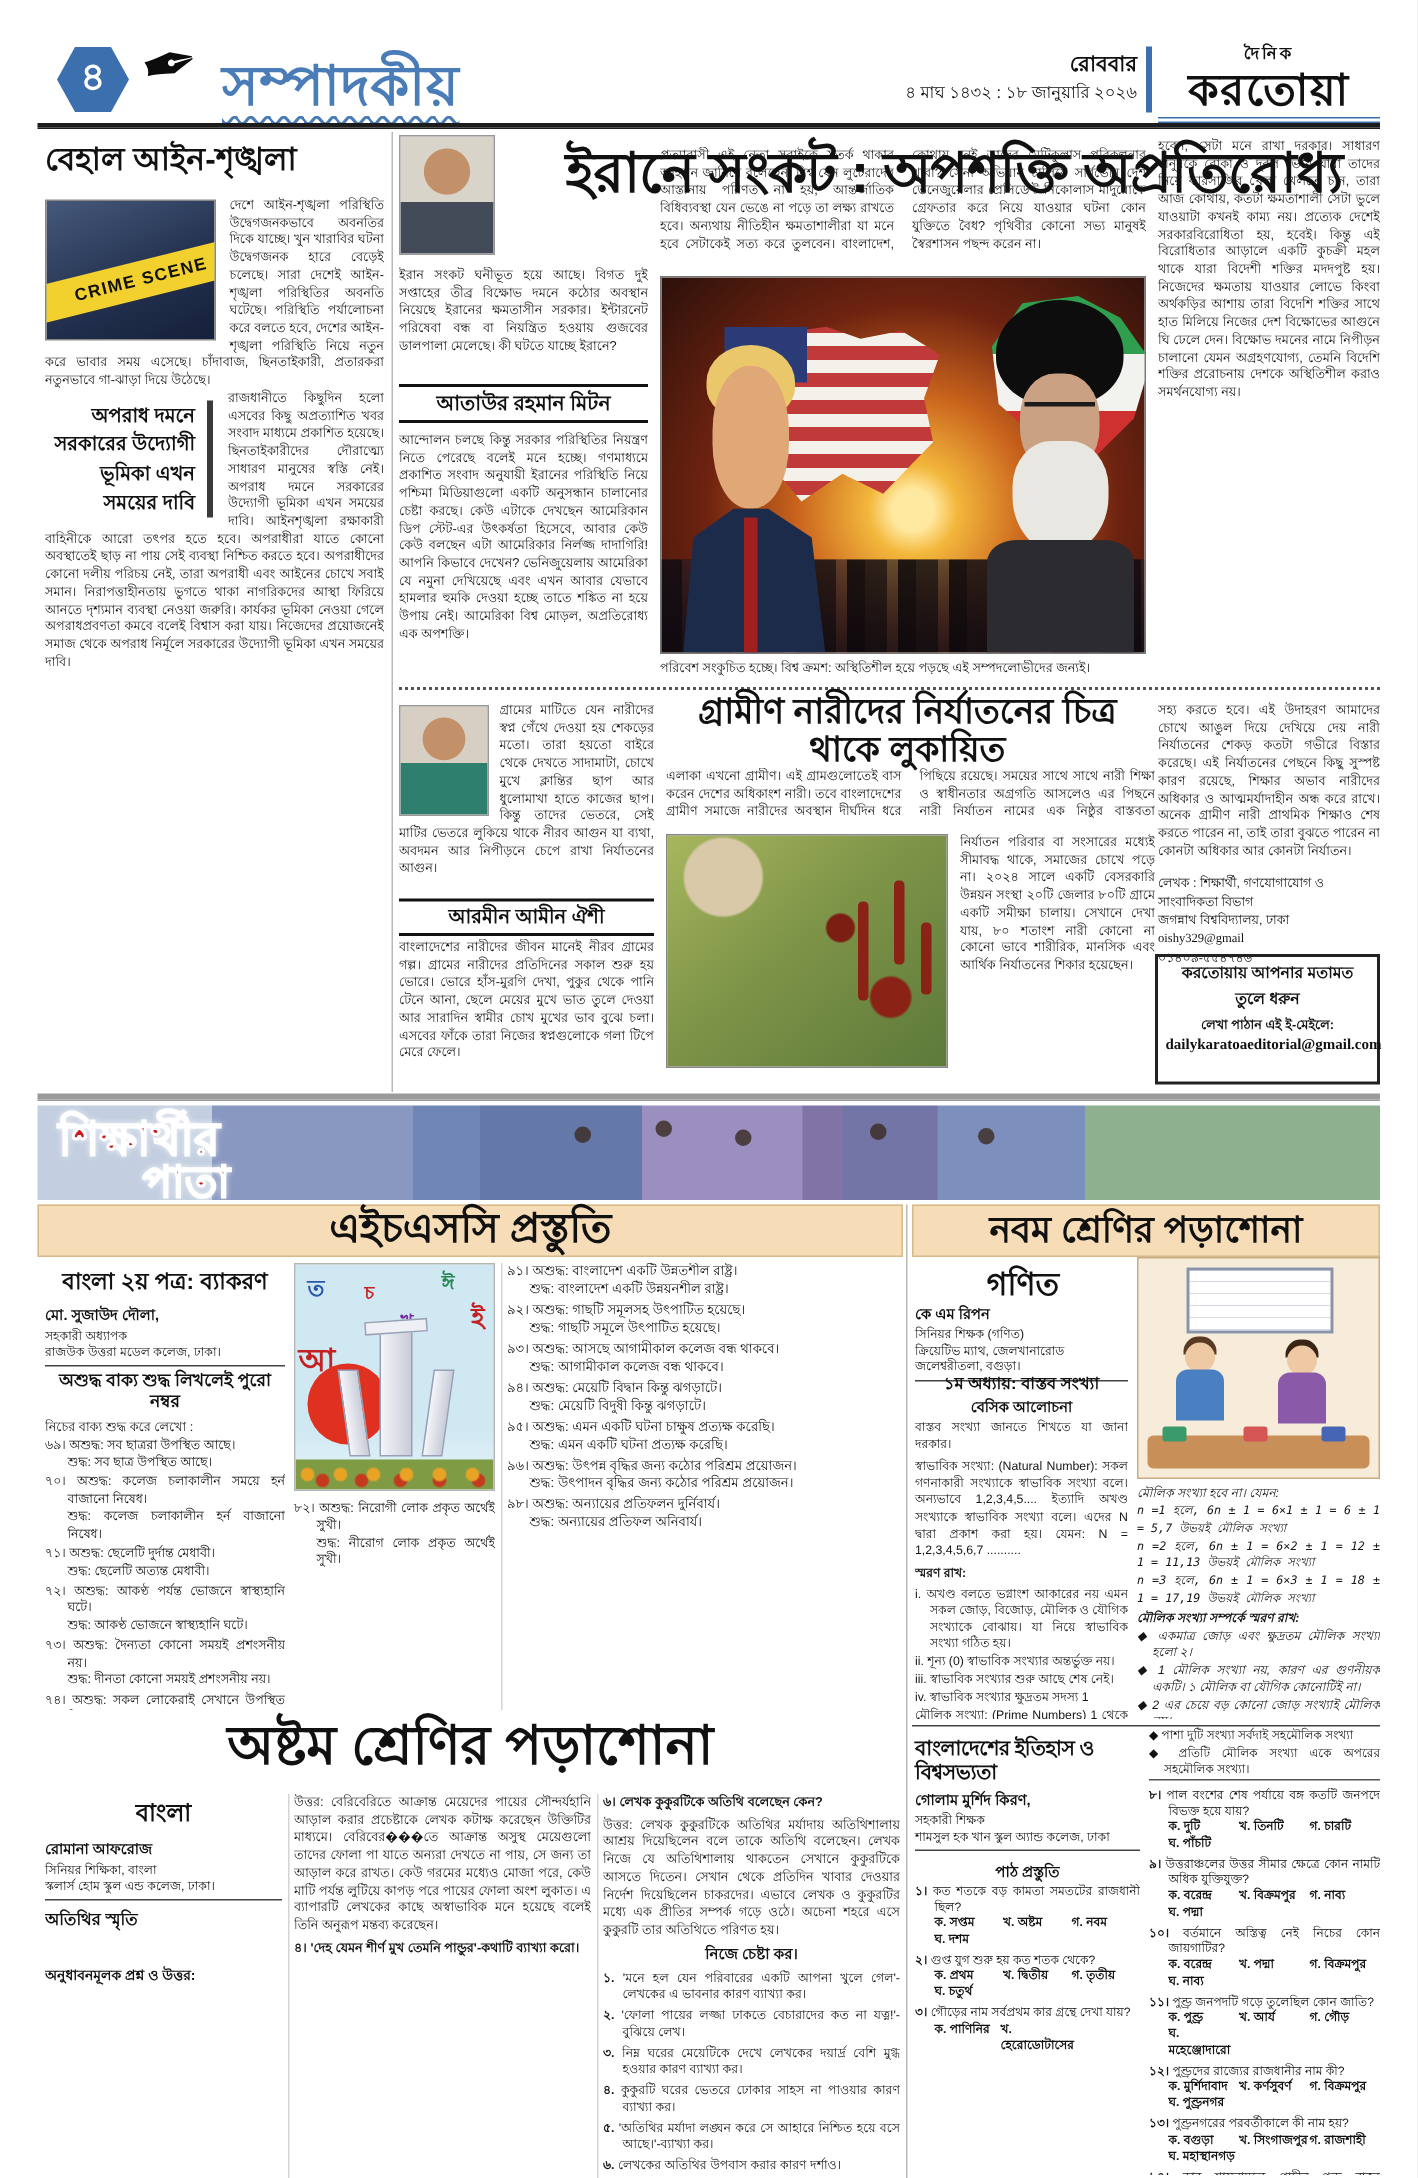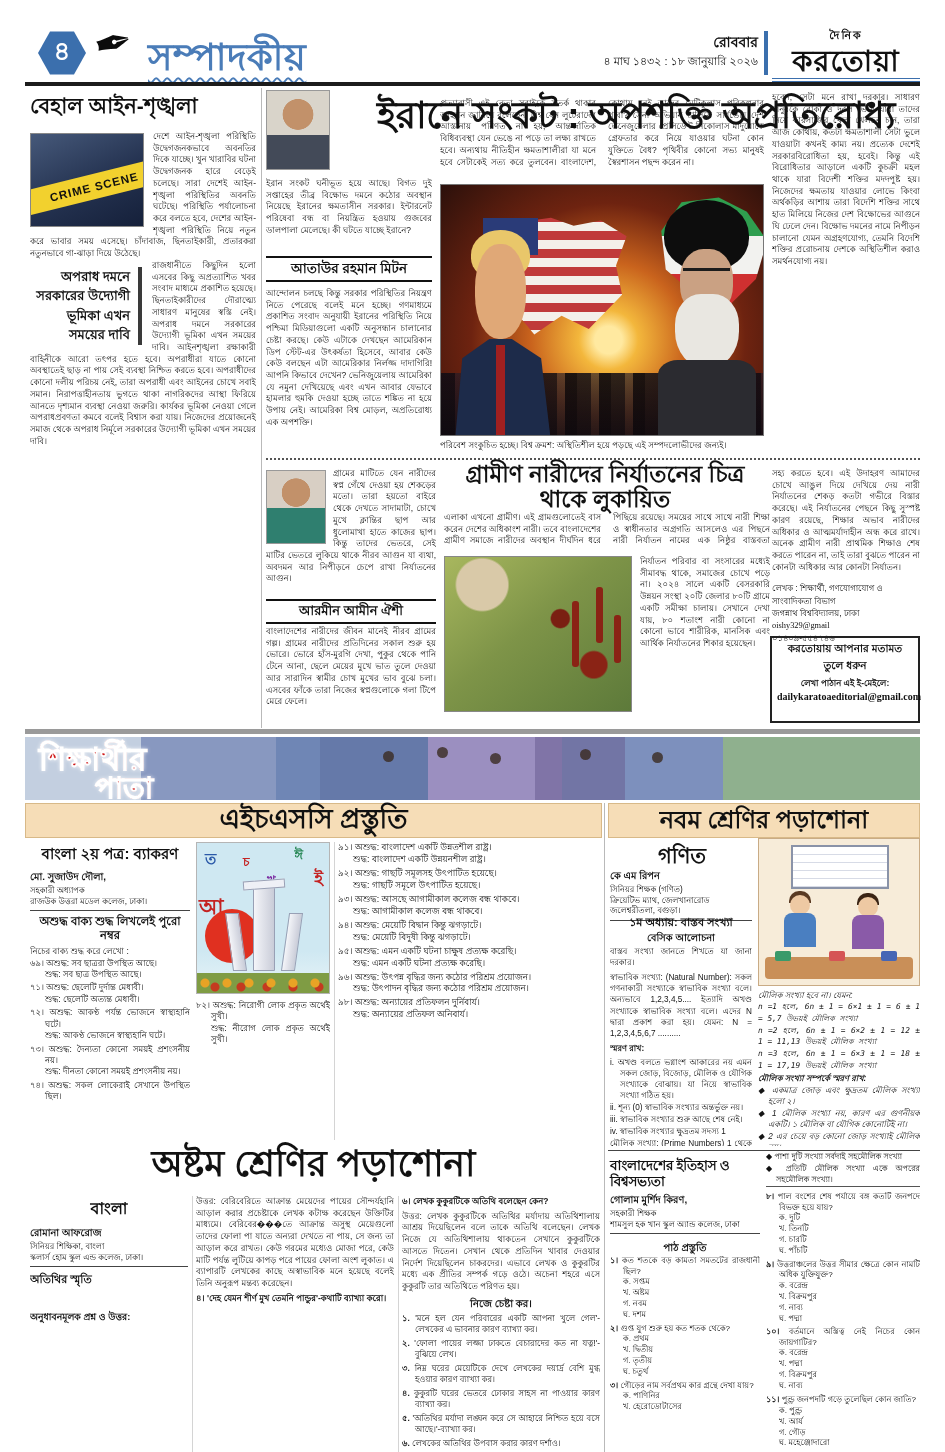--- a/index.html
+++ b/index.html
@@ -187,21 +187,21 @@
   #hist-head { left:610px; top:1158px; width:150px; font-size:13.5px; font-weight:900; line-height:1.15; letter-spacing:-.3px; }
   #hist-teacher { left:610px; top:1192px; width:150px; }
   #hist-topic { left:610px; top:1240px; width:150px; text-align:center; font-weight:800; font-size:10px; }
   #hist-left { left:610px; top:1256px; width:150px; height:194px; overflow:hidden; }
   #c9-bullets { left:766px; top:1152px; width:154px; font-size:8px; }
   #hist-rrule { left:766px; top:1186px; width:154px; border-top:1px solid #555; position:absolute; }
   #hist-right { left:766px; top:1192px; width:154px; height:258px; overflow:hidden; }
   .mcq { margin-bottom:3px; }
   .mcq-q { font-size:8.1px; line-height:1.3; padding-left:13px; text-indent:-13px; text-align:justify; }
   .mcq-num { font-weight:700; }
-  .mcq-opts { display:grid; grid-template-columns:1fr; padding-left:13px; font-size:8.1px; line-height:1.35; }
+  .mcq-opts { display:grid; grid-template-columns:1fr 1fr 1fr; padding-left:13px; font-size:8.1px; line-height:1.35;font-weight:bold; }
 </style>
 </head>
 <body>
 
 <div id="page">
 
   <div class="abs hex">
       <span>৪</span>
     </div>
   <div class="abs pen-icon">✒</div>
@@ -311,20 +311,27 @@
     <div>
 
         <div class="qa-item">
           <span class="lab">৬৯।</span>
           <span class="lab">অশুদ্ধ:</span>
           <span>সব ছাত্ররা উপস্থিত আছে।</span><br>
           <span class="lab">শুদ্ধ:</span>
           <span>সব ছাত্র উপস্থিত আছে।</span>
         </div>
 
+        <div class="qa-item">
+          <span class="lab">৭০।</span>
+          <span class="lab">অশুদ্ধ:</span>
+          <span>কলেজ চলাকালীন সময়ে হর্ন বাজানো নিষেধ।</span><br>
+          <span class="lab">শুদ্ধ:</span>
+          <span>কলেজ চলাকালীন হর্ন বাজানো নিষেধ।</span>
+        </div>
 
         <div class="qa-item">
           <span class="lab">৭১।</span>
           <span class="lab">অশুদ্ধ:</span>
           <span>ছেলেটি দুর্দান্ত মেধাবী।</span><br>
           <span class="lab">শুদ্ধ:</span>
           <span>ছেলেটি অত্যন্ত মেধাবী।</span>
         </div>
 
         <div class="qa-item">

